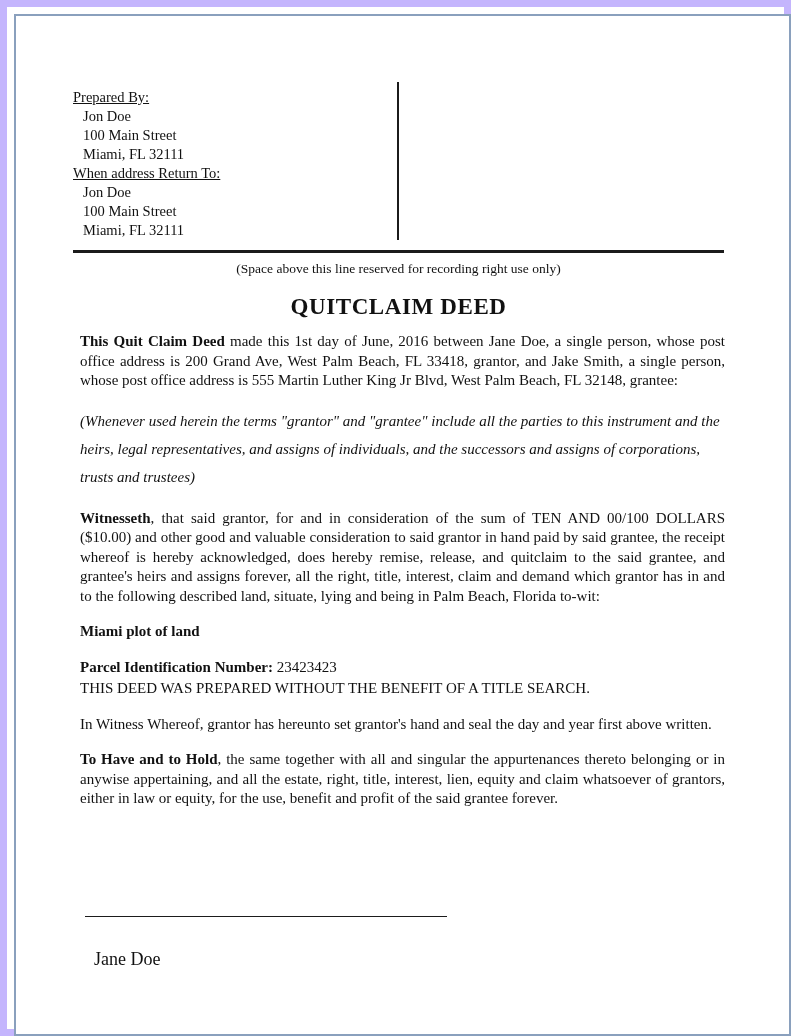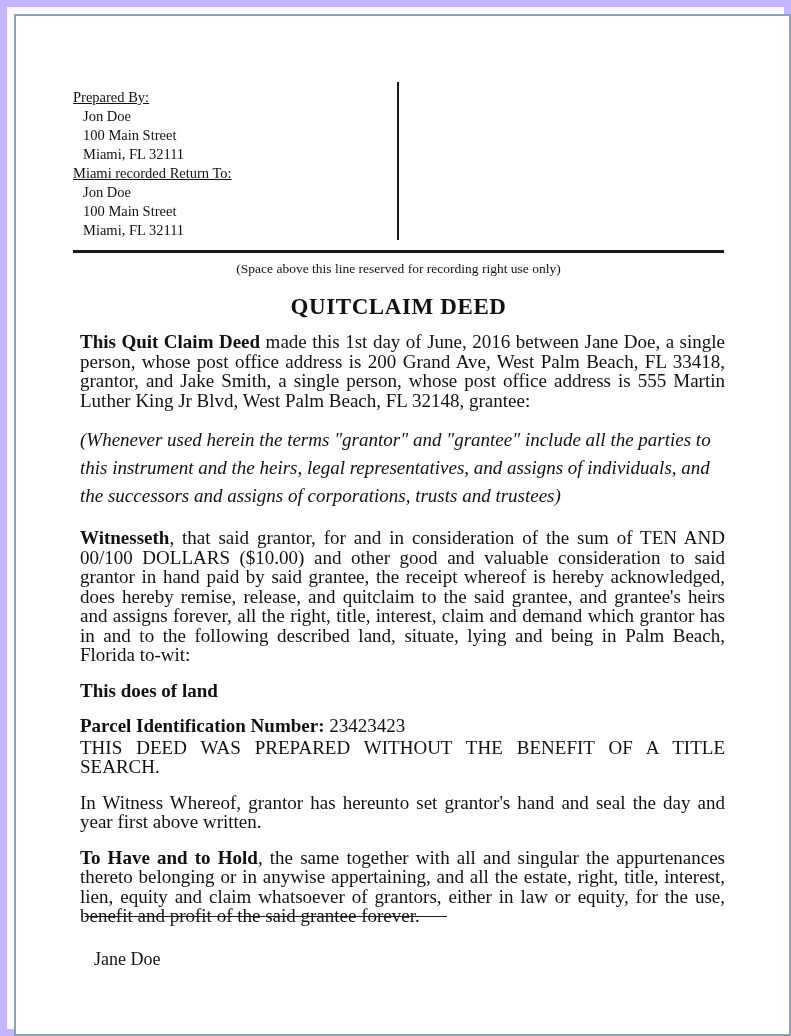--- a/index.html
+++ b/index.html
@@ -90,21 +90,21 @@
     font-size: 23px;
     font-weight: bold;
     letter-spacing: 0.6px;
   }
 
   .body-col {
     position: absolute;
     top: 316px;
     left: 64px;
     width: 645px;
-    font-size: 19px;
+    font-size: 15px;
     line-height: 19.5px;
     text-align: justify;
   }
   .para {
     margin: 0 0 16px 0;
   }
   .para b { font-weight: bold; }
   .italic-block {
     font-style: italic;
     line-height: 28px;
@@ -143,42 +143,42 @@
 
 <div class="page-frame">
   <div class="page-inner">
     <div class="sheet">
 
       <div class="header-block">
         <div class="hdr-label">Prepared By:</div>
         <div class="hdr-line">Jon Doe</div>
         <div class="hdr-line">100 Main Street</div>
         <div class="hdr-line">Miami, FL 32111</div>
-        <div class="hdr-label">Miami recorded Return To:</div>
+        <div class="hdr-label">When address Return To:</div>
         <div class="hdr-line">Jon Doe</div>
         <div class="hdr-line">100 Main Street</div>
         <div class="hdr-line">Miami, FL 32111</div>
       </div>
 
       <div class="vert-rule"></div>
       <div class="thick-rule"></div>
 
       <div class="space-note">(Space above this line reserved for recording right use only)</div>
 
       <div class="doc-title">QUITCLAIM DEED</div>
 
       <div class="body-col">
 
         <p class="para"><b>This Quit Claim Deed</b><span> made this 1st day of June, 2016 between Jane Doe, a single person, whose post office address is 200 Grand Ave, West Palm Beach, FL 33418, grantor, and Jake Smith, a single person, whose post office address is 555 Martin Luther King Jr Blvd, West Palm Beach, FL 32148, grantee:</span></p>
 
         <p class="italic-block">(Whenever used herein the terms "grantor" and "grantee" include all the parties to this instrument and the heirs, legal representatives, and assigns of individuals, and the successors and assigns of corporations, trusts and trustees)</p>
 
         <p class="para"><b>Witnesseth</b><span>, that said grantor, for and in consideration of the sum of TEN AND 00/100 DOLLARS ($10.00) and other good and valuable consideration to said grantor in hand paid by said grantee, the receipt whereof is hereby acknowledged, does hereby remise, release, and quitclaim to the said grantee, and grantee's heirs and assigns forever, all the right, title, interest, claim and demand which grantor has in and to the following described land, situate, lying and being in Palm Beach, Florida to-wit:</span></p>
 
-        <p class="sub-head">This does of land</p>
+        <p class="sub-head">Miami plot of land</p>
 
         <p class="parcel-line"><b>Parcel Identification Number:</b><span> 23423423</span></p>
 
         <p class="plain-line">THIS DEED WAS PREPARED WITHOUT THE BENEFIT OF A TITLE SEARCH.</p>
 
         <p class="para">In Witness Whereof, grantor has hereunto set grantor's hand and seal the day and year first above written.</p>
 
         <p class="para"><b>To Have and to Hold</b><span>, the same together with all and singular the appurtenances thereto belonging or in anywise appertaining, and all the estate, right, title, interest, lien, equity and claim whatsoever of grantors, either in law or equity, for the use, benefit and profit of the said grantee forever.</span></p>
 
       </div>

